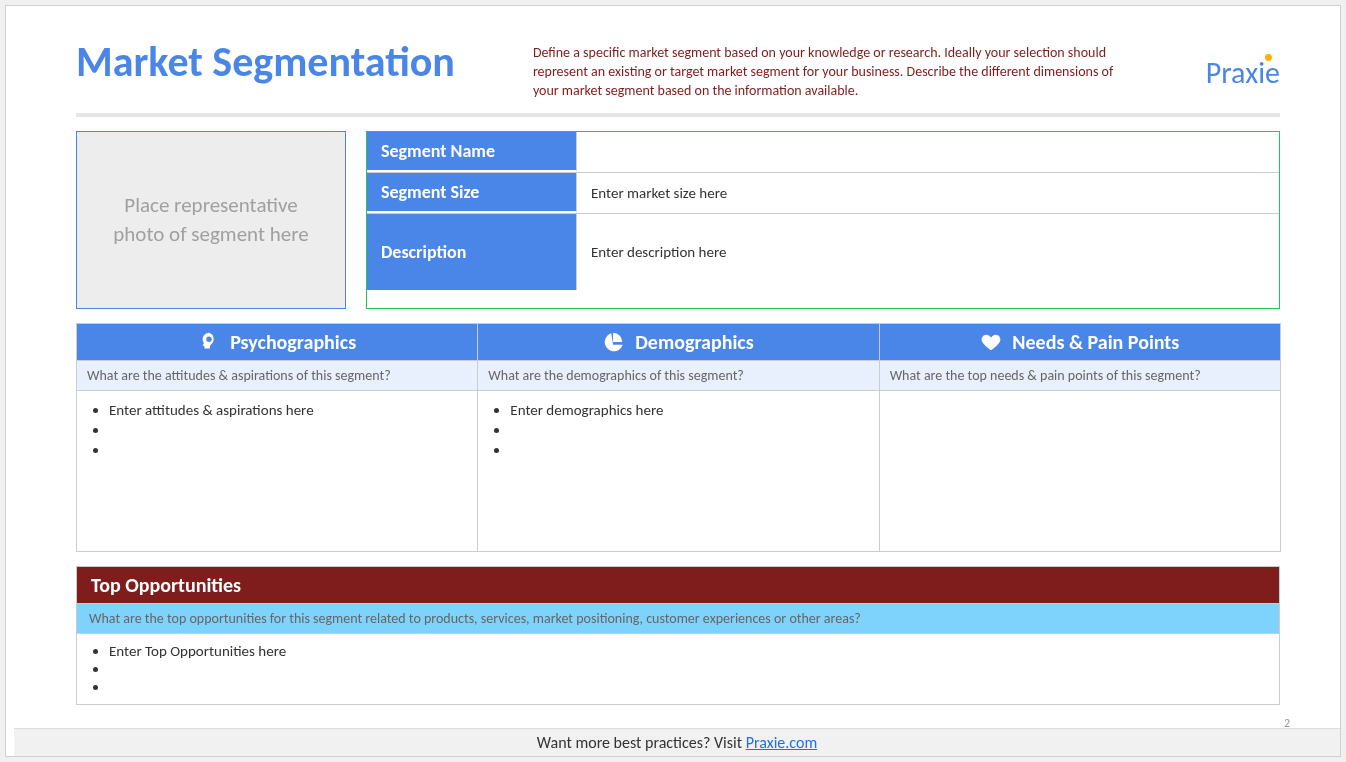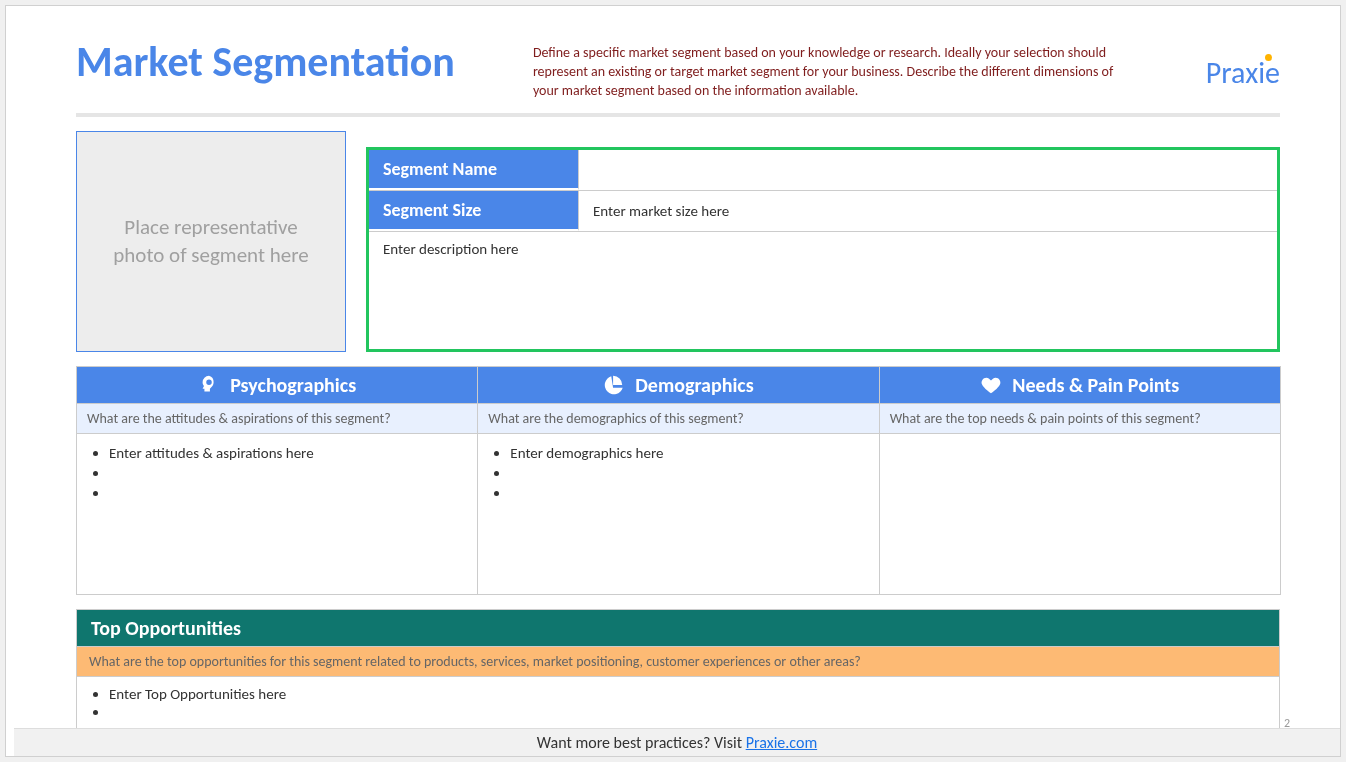--- a/index.html
+++ b/index.html
@@ -60,36 +60,35 @@
   background: #e5e5e5;
   margin: 12px 60px 0 70px;
 }
 .top-row {
   display: flex;
   margin: 14px 60px 0 70px;
   gap: 20px;
 }
 .photo-box {
   width: 270px;
-  height: 221px;
+  height: 178px;
   background: #ededed;
   border: 1px solid #4a86e8;
   display: flex;
   align-items: center;
   justify-content: center;
   text-align: center;
   color: #a0a0a0;
   font-size: 21px;
   line-height: 1.35;
   padding: 10px 20px;
 }
 .info-table {
   flex: 1;
-  border: 3px solid #22c55e;
-  margin-top: 16px;
+  border: 1px solid #22c55e;
 }
 .info-row {
   display: flex;
   border-bottom: 1px solid #ccc;
 }
 .info-row:last-child { border-bottom: none; }
 .info-label {
   width: 210px;
   background: #4a86e8;
   color: #fff;
@@ -150,28 +149,28 @@
   padding-left: 18px;
 }
 .col-body li {
   margin-bottom: 2px;
 }
 .opps {
   margin: 14px 60px 0 70px;
   border: 1px solid #ccc;
 }
 .opps-header {
-  background: #0f766e;
+  background: #7f1d1d;
   color: #fff;
   font-weight: 700;
   font-size: 20px;
   padding: 6px 14px;
 }
 .opps-sub {
-  background: #fdba74;
+  background: #7dd3fc;
   color: #666;
   font-size: 14px;
   padding: 6px 12px;
   border-top: 1px solid #ccc;
   border-bottom: 1px solid #ccc;
 }
 .opps-body {
   padding: 8px 14px;
   font-size: 15px;
   color: #333;
@@ -229,20 +228,21 @@
     </div>
     <div class="info-table">
       <div class="info-row">
         <div class="info-label">Segment Name</div>
       </div>
       <div class="info-row">
         <div class="info-label">Segment Size</div>
         <div class="info-value">Enter market size here</div>
       </div>
       <div class="info-row">
+        <div class="info-label">Description</div>
         <div class="info-value">Enter description here</div>
       </div>
     </div>
   </div>
 
   <div class="columns">
 
     <div class="col">
       <div class="col-header">
         <svg class="icon-svg" viewBox="0 0 24 24">

